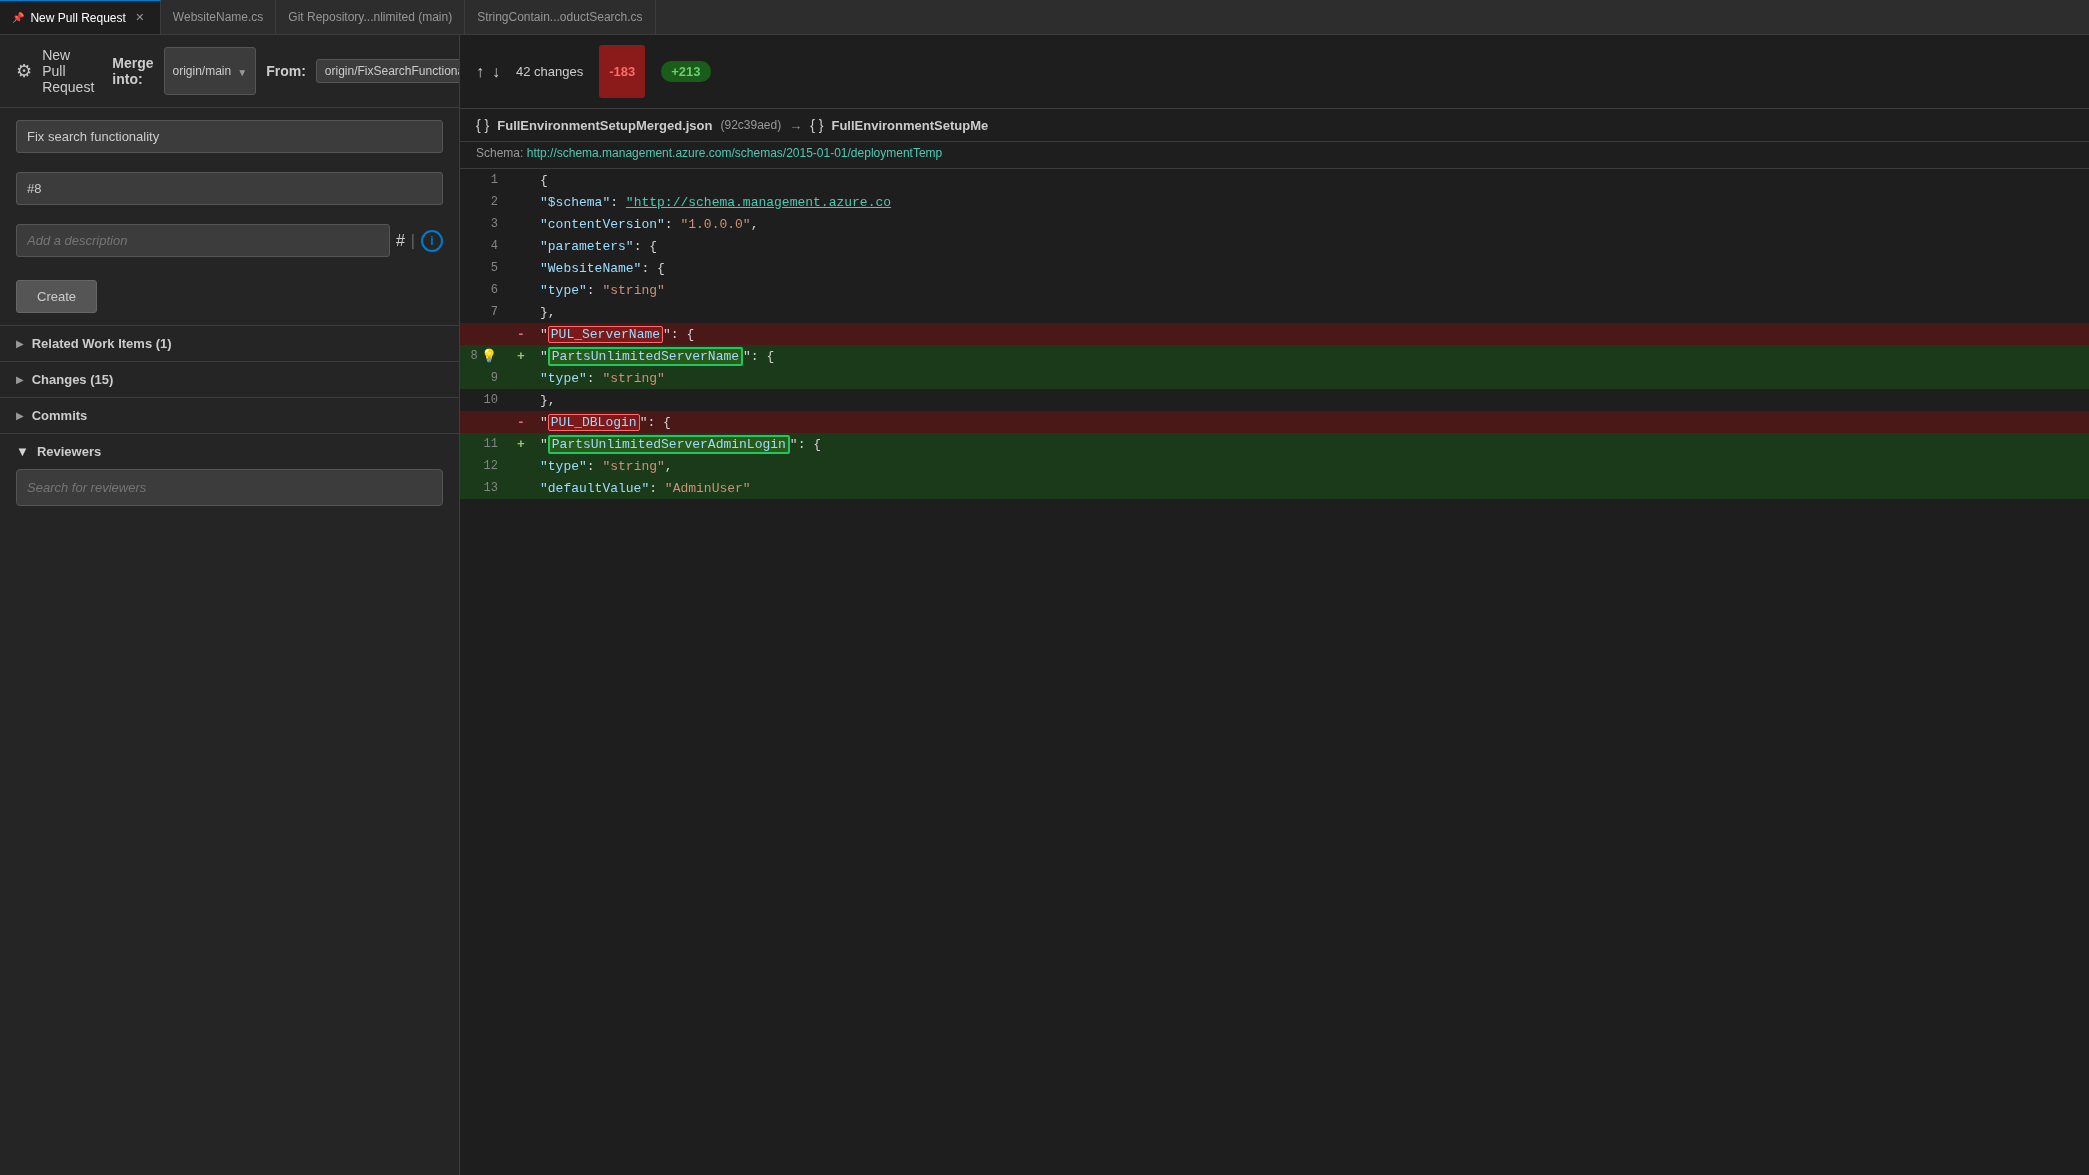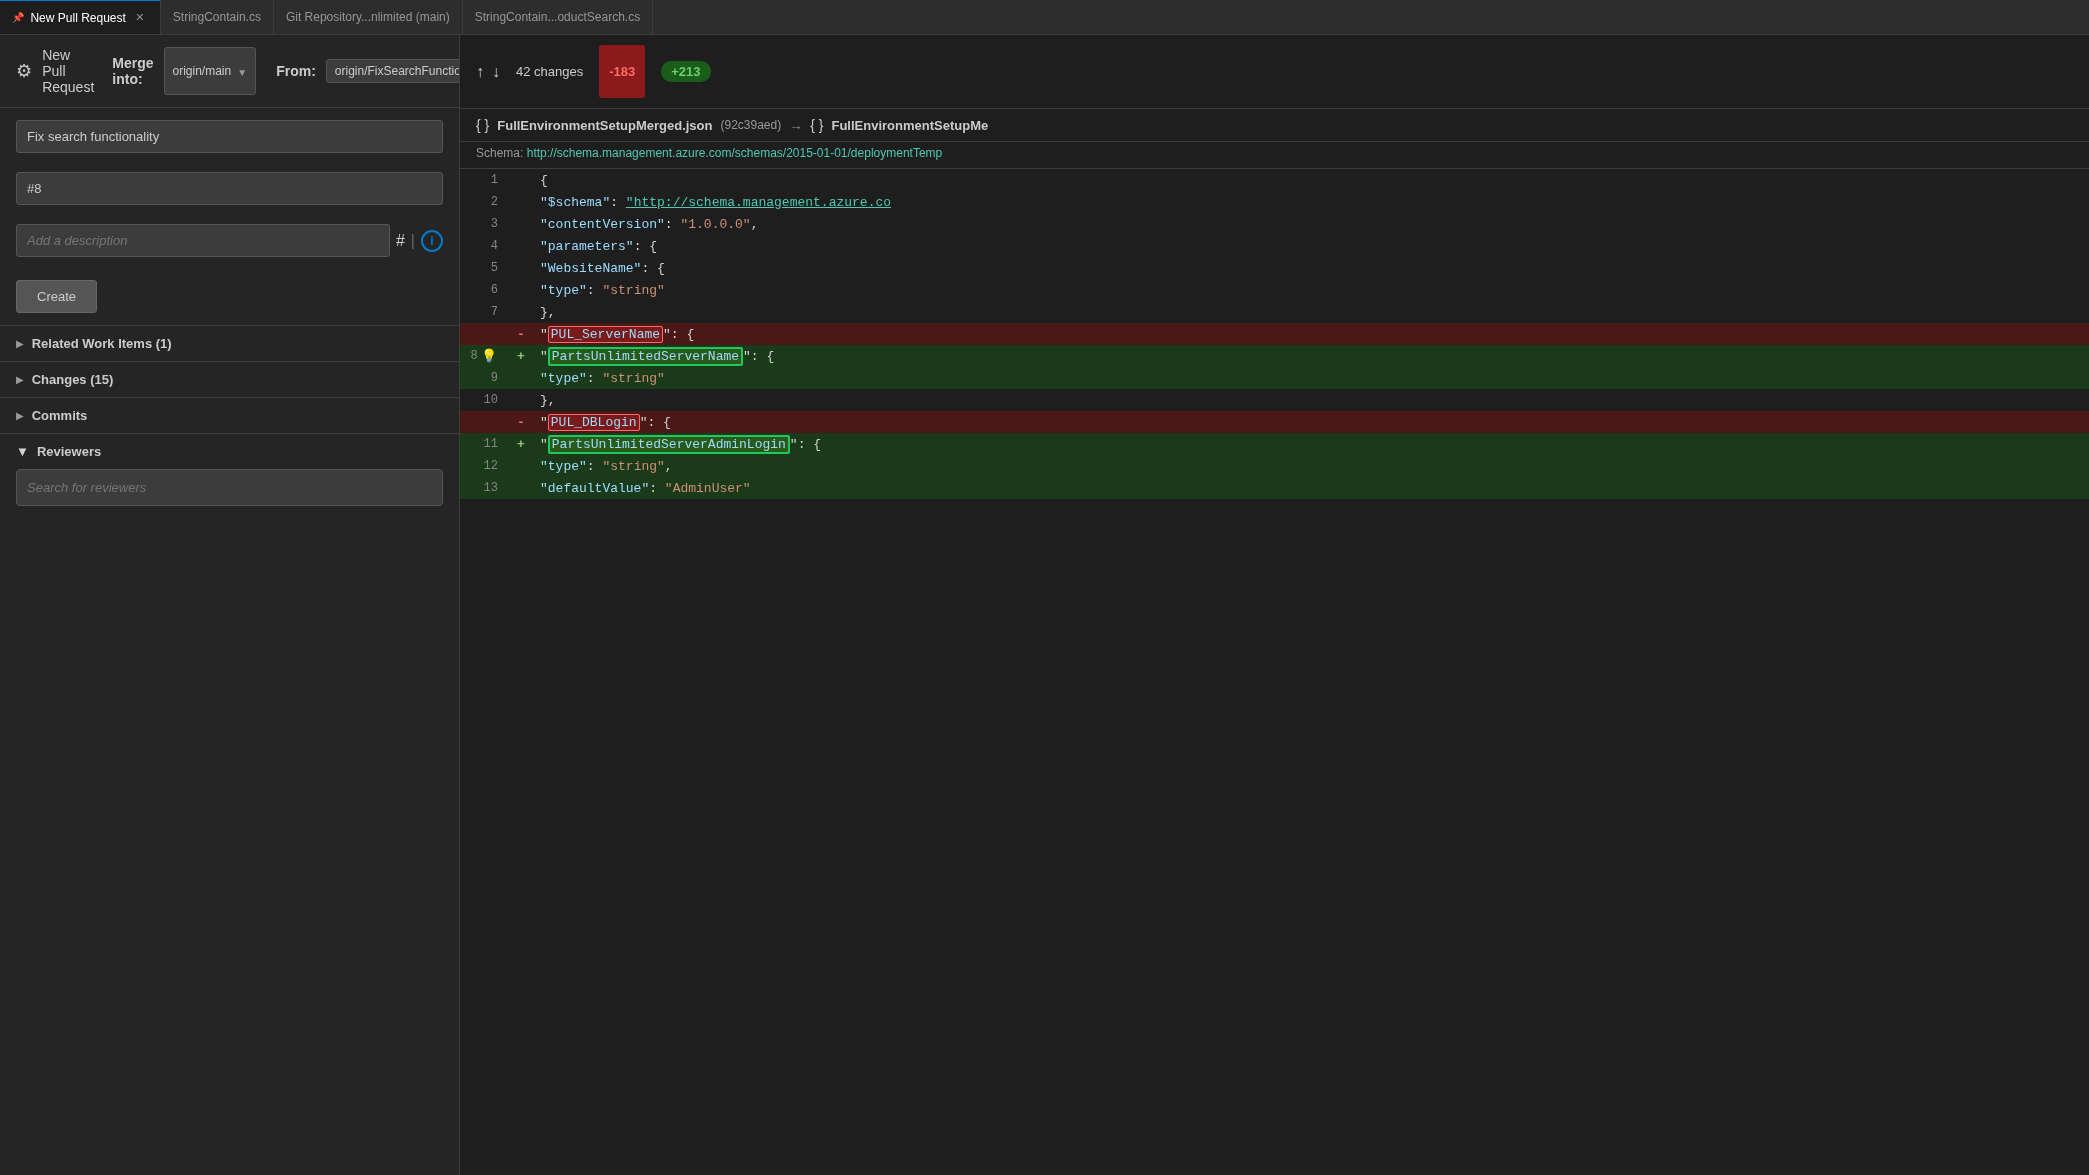--- a/index.html
+++ b/index.html
@@ -106,21 +106,20 @@
       gap: 6px;
       cursor: pointer;
       font-size: 12px;
       color: #cccccc;
     }
     .branch-selector .arrow { font-size: 10px; color: #999; }
     .from-label {
       font-size: 14px;
       font-weight: 600;
       color: #cccccc;
-      margin-left: 10px;
     }
     .branch-selector-wide {
       display: flex;
       align-items: center;
       background: #3c3c3c;
       border: 1px solid #555;
       border-radius: 3px;
       padding: 4px 8px;
       gap: 6px;
       cursor: pointer;
@@ -425,21 +424,21 @@
 </head>
 <body>
 
 <div class="tab-bar">
   <div class="tab active">
     <span class="tab-pin">📌</span>
     <span>New Pull Request</span>
     <span class="tab-close">✕</span>
   </div>
   <div class="tab">
-    <span>StringContain.cs</span>
+    <span>WebsiteName.cs</span>
   </div>
   <div class="tab">
     <span>Git Repository...nlimited (main)</span>
   </div>
   <div class="tab">
     <span>StringContain...oductSearch.cs</span>
   </div>
 </div>
 
 <div class="main-layout">

